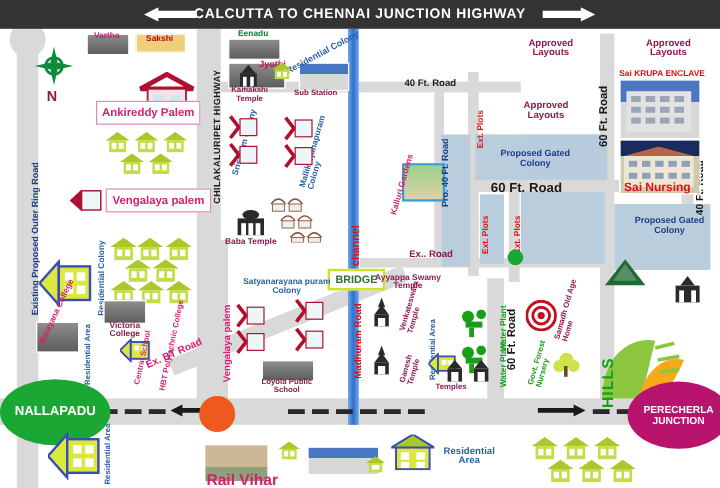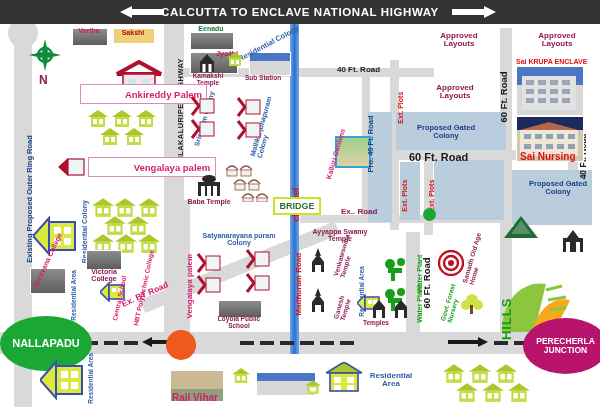--- a/index.html
+++ b/index.html
@@ -30,21 +30,20 @@
   .dblue{color:#1b3f86}
   .red{color:#e01010}
   .green{color:#17a017}
   .dgreen{color:#107010}
   .black{color:#1a1a1a}
   
   .namebox{
     position:absolute;border:1.4px solid #e08bb5;background:#ffffff;
     color:#d41f6e;font-weight:bold;display:flex;align-items:center;justify-content:center;
     font-size:9.5px;
-    padding-left:40px;
   }
   .bridge{
     position:absolute;border:2px solid #cfe22a;background:#ffffff;color:#2f6f2f;
     font-weight:bold;font-size:9px;display:flex;align-items:center;justify-content:center;
   }
   
   .bubble{
     position:absolute;border-radius:50%;display:flex;align-items:center;justify-content:center;
     color:#ffffff;font-weight:bold;text-align:center;line-height:1.1;
   }
@@ -94,21 +93,21 @@
   <div class="plot" style="left:434px;top:160px;width:70px;height:60px;"></div>
   <div class="plot" style="left:512px;top:170px;width:80px;height:55px;"></div>
   <div class="plot" style="left:368px;top:112px;width:24px;height:110px;"></div>
   <div class="plot" style="left:400px;top:162px;width:20px;height:58px;"></div>
   <div class="plot" style="left:436px;top:112px;width:70px;height:36px;opacity:.45"></div>
 
   <div class="channel" style="left:290px;top:24px;width:9px;height:330px;"></div>
   <div class="lbl vert red" style="left:280px;top:200px;font-size:9px;transform:rotate(-90deg);">channel</div>
 
   <div class="hwy-banner">
-    <span class="txt">CALCUTTA TO ENCLAVE NATIONAL HIGHWAY</span>
+    <span class="txt">CALCUTTA TO CHENNAI JUNCTION HIGHWAY</span>
   </div>
   <svg class="arrow-l" viewBox="0 0 44 12">
     <polygon points="0,6 12,0 12,3 44,3 44,9 12,9 12,12" fill="#ffffff"></polygon>
   </svg>
   <svg class="arrow-r" viewBox="0 0 44 12">
     <polygon points="44,6 32,0 32,3 0,3 0,9 32,9 32,12" fill="#ffffff"></polygon>
   </svg>
 
   <svg class="abs" style="left:28px;top:38px;" width="34" height="34" viewBox="0 0 34 34">
     <polygon points="17,1 20,14 17,17 14,14" fill="#0f8a3c"></polygon>
@@ -317,21 +316,21 @@
       <rect x="3" y="8" width="22" height="14" fill="#2a2a2a"></rect>
     <rect x="6" y="12" width="4" height="10" fill="#fff"></rect>
       <rect x="12" y="12" width="4" height="10" fill="#fff"></rect>
       <rect x="18" y="12" width="4" height="10" fill="#fff"></rect>
   </svg>
   <div class="lbl ctr maroon" style="left:186px;top:198px;width:46px;font-size:7px;white-space:normal;">Baba Temple</div>
 
   <div class="photo" style="left:335px;top:136px;width:32px;height:28px;background:linear-gradient(#9fd08a,#dcd0a8);border:2px solid #3aa0d0;"></div>
   <div class="lbl pink" style="left:325px;top:178px;font-size:7px;transform:rotate(-74deg);transform-origin:0 0;">Kalluri Gardens</div>
 
-  <div class="bridge" style="left:273px;top:197px;width:44px;height:14px;">BRIDGE</div>
+  <div class="bridge" style="left:273px;top:224px;width:44px;height:14px;">BRIDGE</div>
 
   <div class="lbl ctr blue" style="left:196px;top:232px;width:86px;font-size:7px;white-space:normal;">Satyanarayana puram Colony</div>
   <svg class="abs" style="left:196px;top:252px" width="26" height="22" viewBox="0 0 26 22">
     <polyline points="2,2 9,11 2,20" fill="none" stroke="#b01030" stroke-width="3"></polyline>
     <rect x="10" y="4" width="14" height="14" fill="#eef5f8" stroke="#b01030" stroke-width="1"></rect>
   </svg>
   <svg class="abs" style="left:196px;top:274px" width="26" height="22" viewBox="0 0 26 22">
     <polyline points="2,2 9,11 2,20" fill="none" stroke="#b01030" stroke-width="3"></polyline>
     <rect x="10" y="4" width="14" height="14" fill="#eef5f8" stroke="#b01030" stroke-width="1"></rect>
   </svg>
@@ -526,21 +525,21 @@
     <polygon points="0,20 16,2 16,38" fill="#dbe93f" stroke="#3a4db5" stroke-width="2"></polygon>
     <rect x="16" y="6" width="26" height="28" fill="#dbe93f" stroke="#3a4db5" stroke-width="2"></rect>
     <rect x="21" y="11" width="7" height="7" fill="#fff"></rect>
       <rect x="31" y="11" width="7" height="7" fill="#fff"></rect>
     <rect x="21" y="22" width="7" height="7" fill="#fff"></rect>
       <rect x="31" y="22" width="7" height="7" fill="#fff"></rect>
   </svg>
   <div class="lbl blue" style="left:63px;top:375px;font-size:6.5px;transform:rotate(-90deg);width:56px;text-align:center;">Residential Area</div>
 
   <div class="photo sand" style="left:170px;top:370px;width:52px;height:30px;"></div>
-  <div class="lbl pink" style="left:172px;top:393px;font-size:10px;">Rail Vihar</div>
+  <div class="lbl pink" style="left:172px;top:393px;font-size:13px;">Rail Vihar</div>
 
   <svg class="house" style="left:232px;top:368px" width="18" height="15" viewBox="0 0 20 17">
     <polygon points="10,0 20,7 0,7" fill="#a9c82a"></polygon>
       <rect x="3" y="7" width="14" height="10" fill="#c2dd45"></rect>
     <rect x="5" y="9" width="4" height="5" fill="#fff"></rect>
       <rect x="11" y="9" width="4" height="5" fill="#fff"></rect>
   </svg>
 
   <div class="photo b1" style="left:256px;top:372px;width:58px;height:22px;"></div>
 

